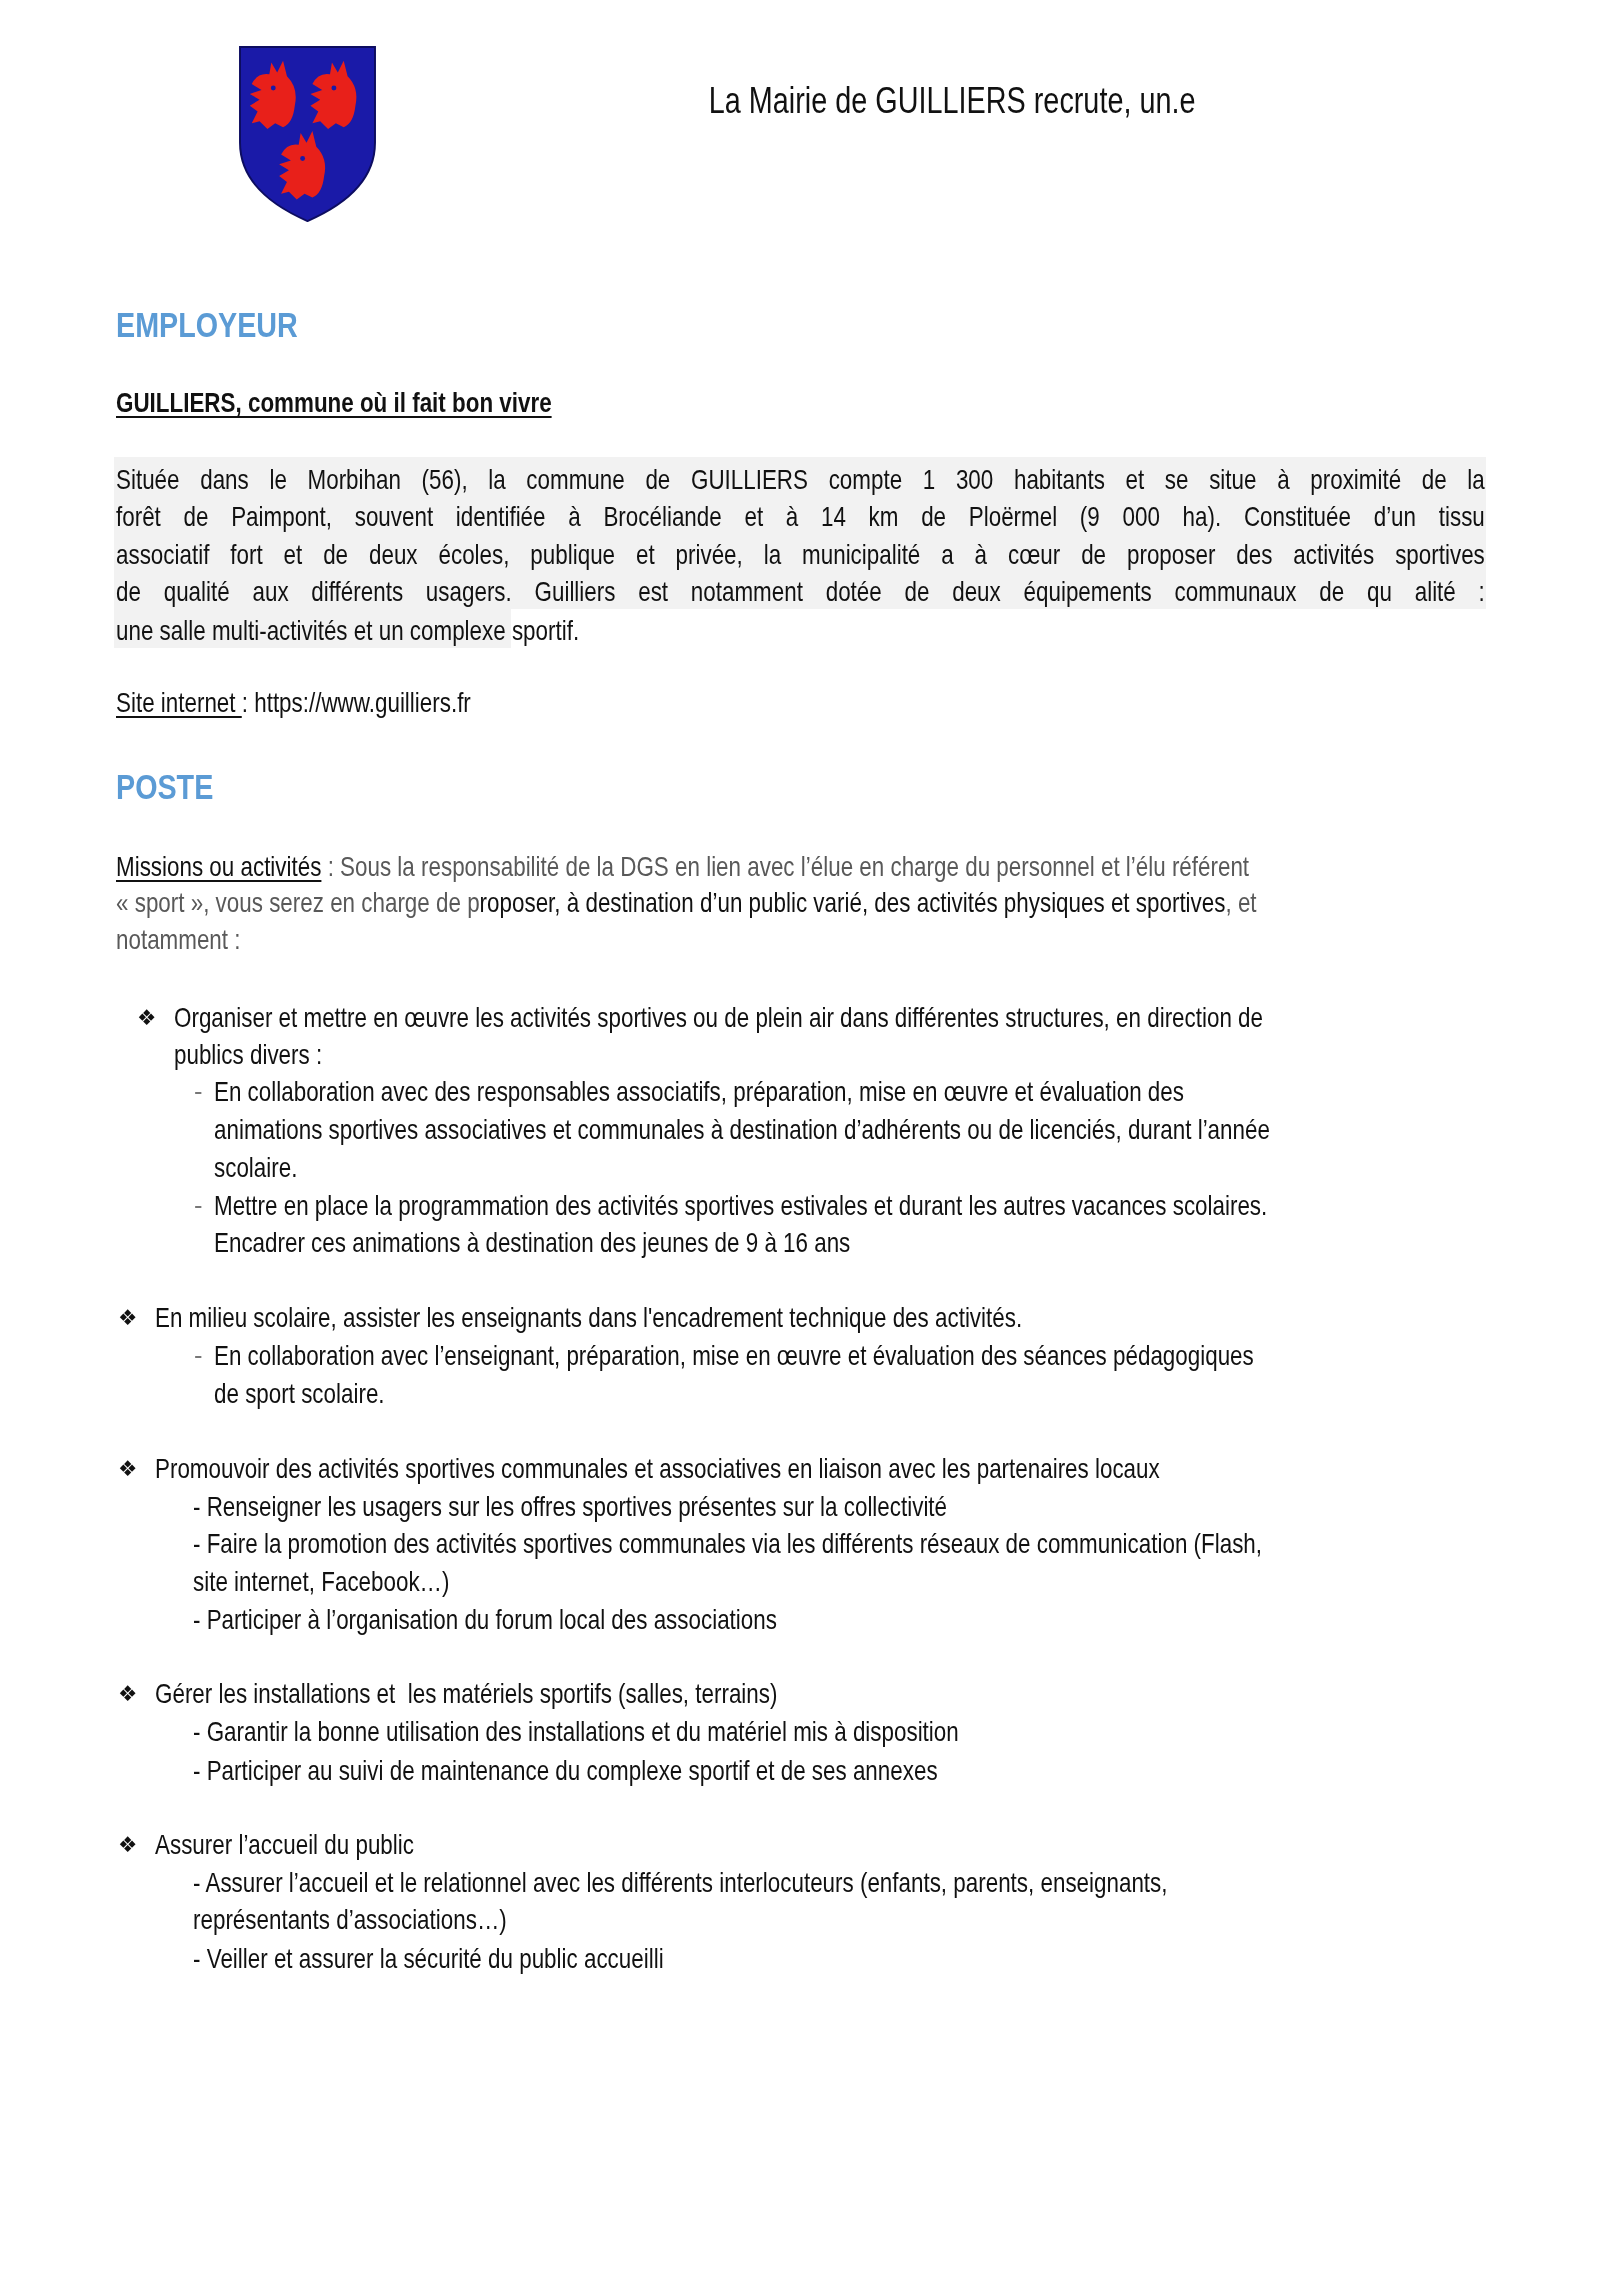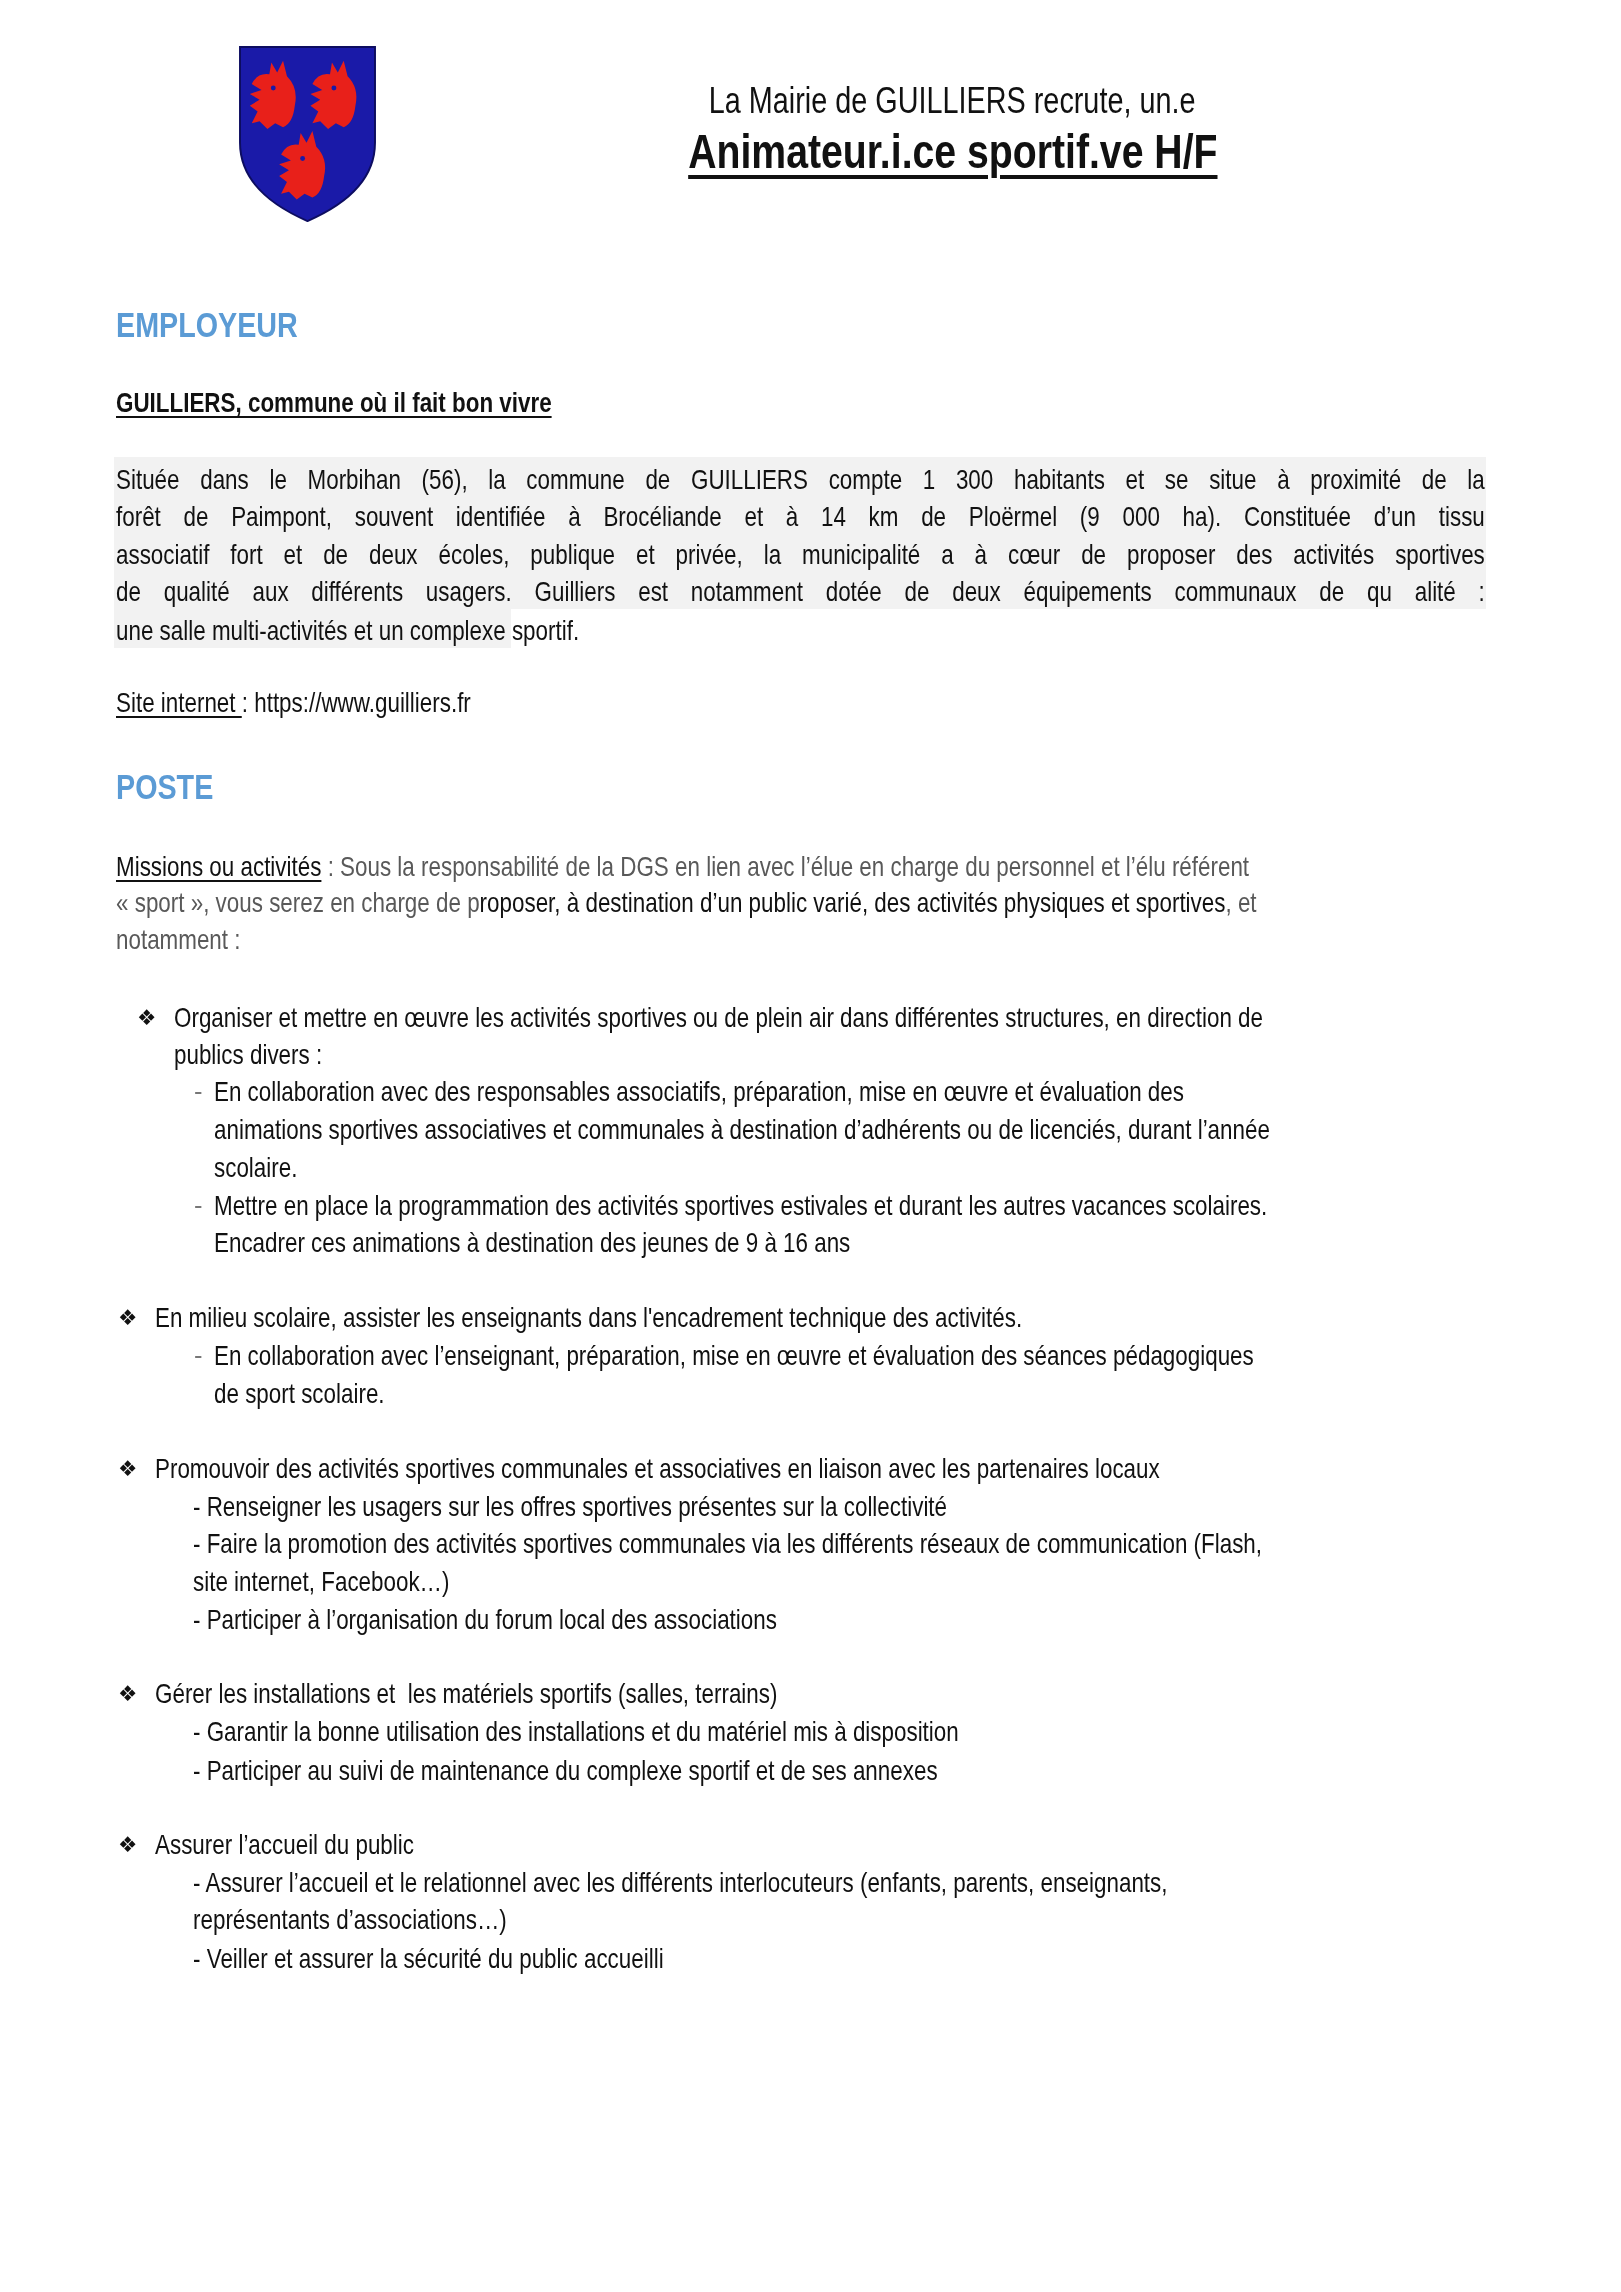--- a/index.html
+++ b/index.html
@@ -52,23 +52,20 @@
     <g fill="#1a1aa8">
       <circle cx="36" cy="44" r="2.5"></circle>
         <circle cx="98" cy="44" r="2.5"></circle>
         <circle cx="66" cy="116" r="2.5"></circle>
     </g>
   </svg>
 
   <div class="title1">
     <span>La Mairie de GUILLIERS recrute, un.e</span>
   </div>
-  <div class="title2">
-    <span>Animateur.i.ce sportif.ve H/F</span>
-  </div>
 
   <div class="h-section" style="top:303px;">EMPLOYEUR</div>
   <div class="subhead" style="top:384px;">GUILLIERS, commune où il fait bon vivre</div>
 
   <div class="highlight"></div>
   <div class="highlight2"></div>
 
   <div id="emp-para"></div>
 
   <div class="ln" style="left:116px; top:684px;"><span class="u">Site internet </span><span>: </span><span>https://www.guilliers.fr</span></div>

